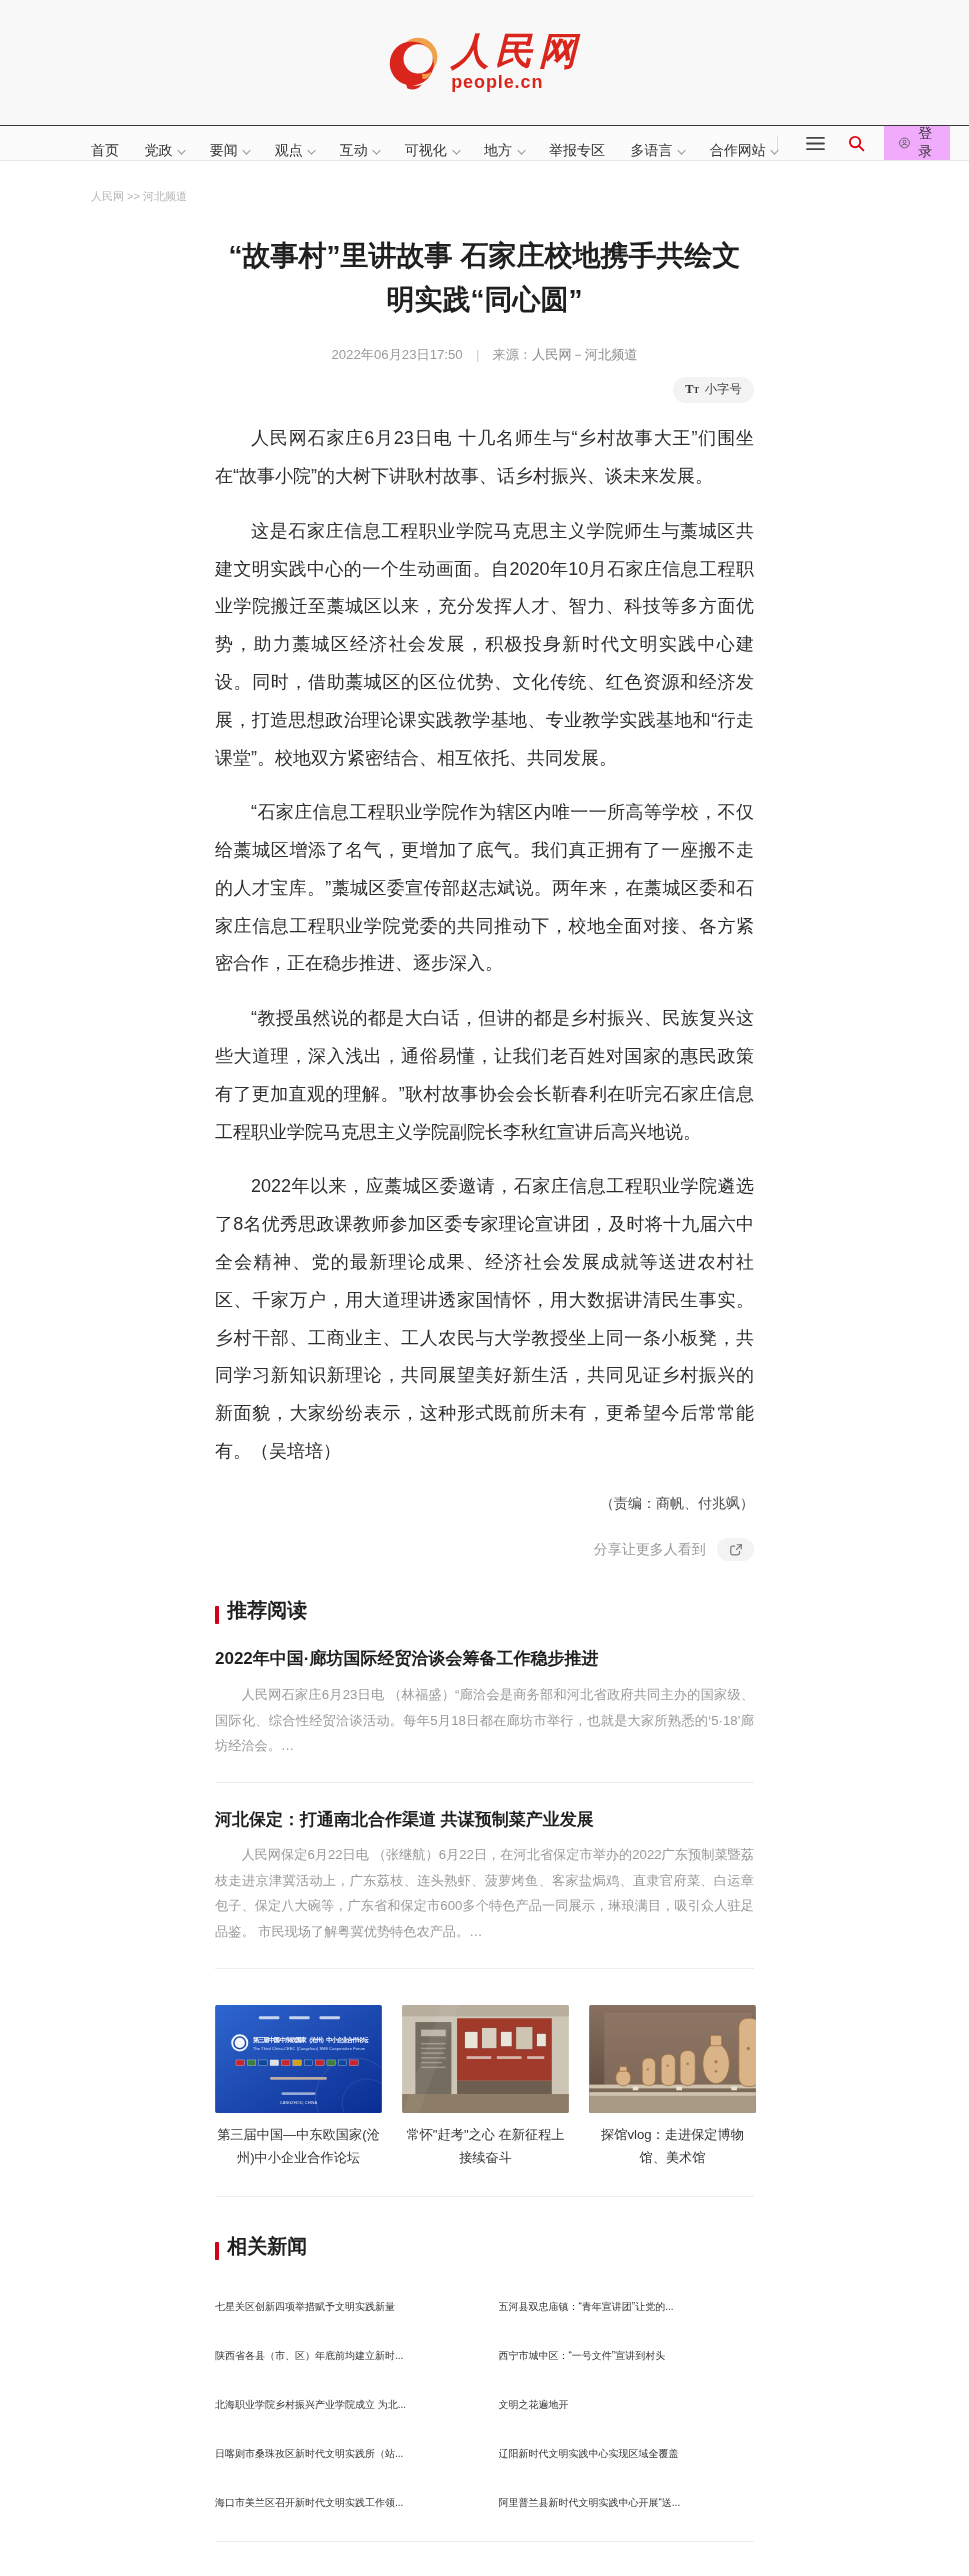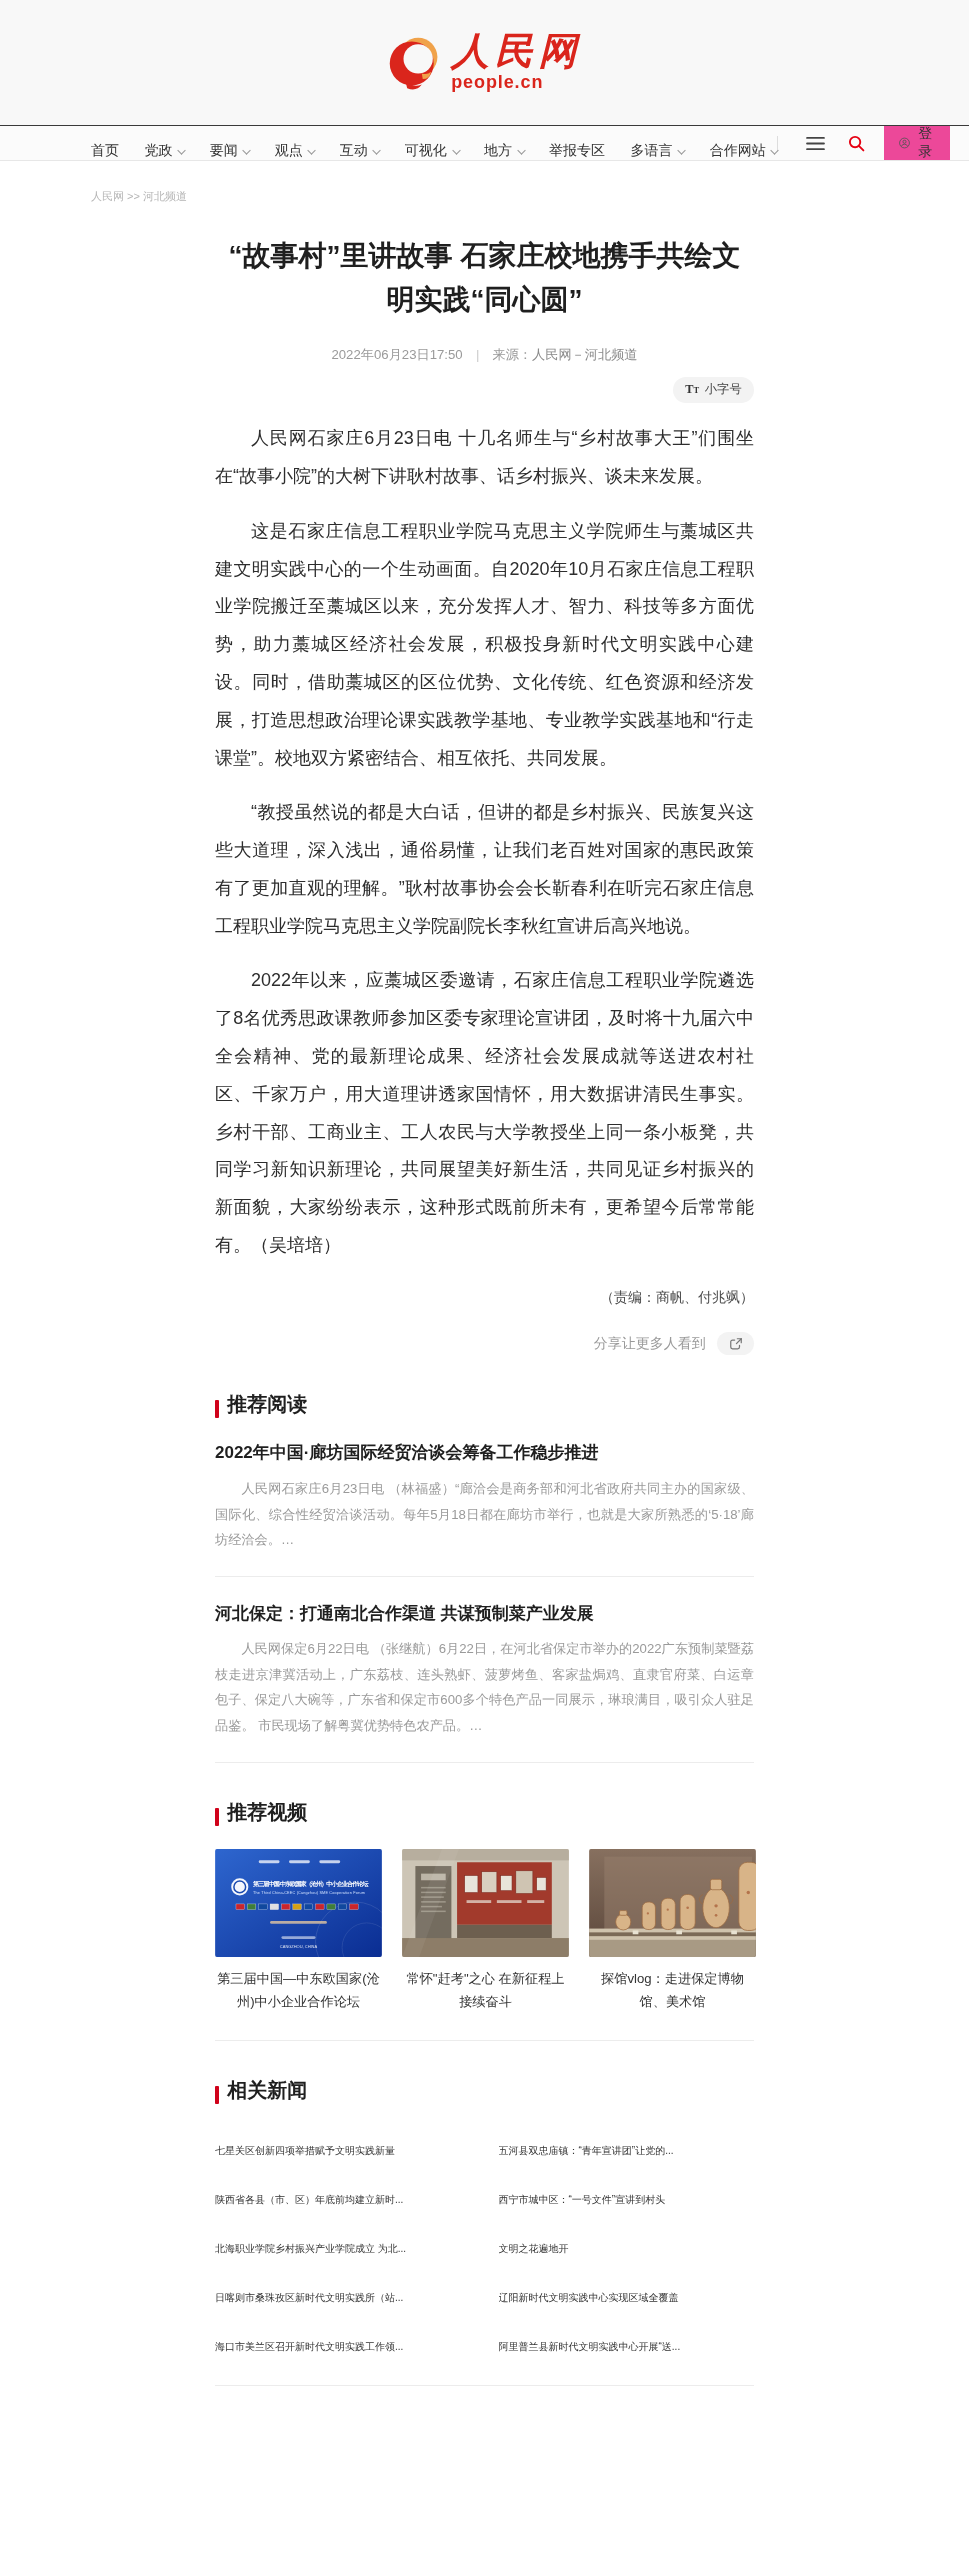--- a/index.html
+++ b/index.html
@@ -15,21 +15,21 @@
 
   
   .main-nav { height:36px; background:#fbfbfb; border-top:1.9px solid #3a3a3a; border-bottom:0.9px solid #e7e7e7; }
   .nav-inner { width:787px; margin:0 auto; height:100%; display:flex; align-items:flex-end; }
   .nav-list { list-style:none; display:flex; align-items:center; gap:25.6px; }
   .nav-list li { font-size:14px; color:#333; cursor:pointer; white-space:nowrap; display:flex; align-items:center; }
   .caret { display:inline-block; border:solid #999; border-width:0 0.9px 0.9px 0; padding:2.4px; transform:rotate(45deg) translateY(-0.9px); margin-left:5.7px; }
   .nav-right { margin-left:auto; display:flex; align-items:center; height:100%; }
   .nav-divider { width:0.9px; height:15px; background:#ddd; margin-right:17px; }
   .icon-btn { background:none; border:none; cursor:pointer; padding:0 11.4px; display:flex; align-items:center; height:100%; }
-  .login-btn { background:#ec4899; border:none; cursor:pointer; height:100%; display:flex; align-items:center; gap:5.7px; padding:0 15px; font-size:14px; color:#333; margin-left:7.6px; }
+  .login-btn { background:#f0abfc; border:none; cursor:pointer; height:100%; display:flex; align-items:center; gap:5.7px; padding:0 15px; font-size:14px; color:#333; margin-left:7.6px; }
 
   
   .crumb-wrap { width:787px; margin:0 auto; padding:24.6px 0 7.6px; }
   .breadcrumb { font-size:11px; color:#b5b5b5; cursor:pointer; }
 
   
   .content { width:539px; margin:0 auto; }
   .title { font-size:28px; line-height:1.55; color:#1f1f1f; text-align:center; margin-top:23px; font-weight:bold; }
   .meta { text-align:center; font-size:13.2px; color:#9a9a9a; margin-top:24.6px; }
   .meta a { color:#8a8a8a; text-decoration:none; cursor:pointer; }
@@ -167,20 +167,21 @@
     <div class="fontsize-row">
       <button class="fontsize-pill">
         <span class="tt"><span class="t1">T</span><span class="t2">T</span></span>
         <span>小字号</span>
       </button>
     </div>
 
     <article>
       <p>人民网石家庄6月23日电 十几名师生与“乡村故事大王”们围坐在“故事小院”的大树下讲耿村故事、话乡村振兴、谈未来发展。</p>
       <p>这是石家庄信息工程职业学院马克思主义学院师生与藁城区共建文明实践中心的一个生动画面。自2020年10月石家庄信息工程职业学院搬迁至藁城区以来，充分发挥人才、智力、科技等多方面优势，助力藁城区经济社会发展，积极投身新时代文明实践中心建设。同时，借助藁城区的区位优势、文化传统、红色资源和经济发展，打造思想政治理论课实践教学基地、专业教学实践基地和“行走课堂”。校地双方紧密结合、相互依托、共同发展。</p>
+      <p>“石家庄信息工程职业学院作为辖区内唯一一所高等学校，不仅给藁城区增添了名气，更增加了底气。我们真正拥有了一座搬不走的人才宝库。”藁城区委宣传部赵志斌说。两年来，在藁城区委和石家庄信息工程职业学院党委的共同推动下，校地全面对接、各方紧密合作，正在稳步推进、逐步深入。</p>
       <p>“教授虽然说的都是大白话，但讲的都是乡村振兴、民族复兴这些大道理，深入浅出，通俗易懂，让我们老百姓对国家的惠民政策有了更加直观的理解。”耿村故事协会会长靳春利在听完石家庄信息工程职业学院马克思主义学院副院长李秋红宣讲后高兴地说。</p>
       <p>2022年以来，应藁城区委邀请，石家庄信息工程职业学院遴选了8名优秀思政课教师参加区委专家理论宣讲团，及时将十九届六中全会精神、党的最新理论成果、经济社会发展成就等送进农村社区、千家万户，用大道理讲透家国情怀，用大数据讲清民生事实。乡村干部、工商业主、工人农民与大学教授坐上同一条小板凳，共同学习新知识新理论，共同展望美好新生活，共同见证乡村振兴的新面貌，大家纷纷表示，这种形式既前所未有，更希望今后常常能有。（吴培培）</p>
     </article>
 
     <div class="editor">（责编：商帆、付兆飒）</div>
 
     <div class="share-row">
       <span>分享让更多人看到</span>
       <button class="share-btn">
         <svg width="14" height="14" viewBox="0 0 16 16">
@@ -200,24 +201,20 @@
         <h3>2022年中国·廊坊国际经贸洽谈会筹备工作稳步推进</h3>
         <p class="excerpt">人民网石家庄6月23日电 （林福盛）“廊洽会是商务部和河北省政府共同主办的国家级、国际化、综合性经贸洽谈活动。每年5月18日都在廊坊市举行，也就是大家所熟悉的‘5·18’廊坊经洽会。…</p>
       </div>
       <div class="read-item">
         <h3>河北保定：打通南北合作渠道 共谋预制菜产业发展</h3>
         <p class="excerpt">人民网保定6月22日电 （张继航）6月22日，在河北省保定市举办的2022广东预制菜暨荔枝走进京津冀活动上，广东荔枝、连头熟虾、菠萝烤鱼、客家盐焗鸡、直隶官府菜、白运章包子、保定八大碗等，广东省和保定市600多个特色产品一同展示，琳琅满目，吸引众人驻足品鉴。 市民现场了解粤冀优势特色农产品。…</p>
       </div>
     </section>
 
     <section>
-      <div class="sec-header">
-        <i class="sec-bar"></i>
-        <h2>推荐视频</h2>
-      </div>
       <div class="video-grid">
 
         <div class="video-card">
           <svg class="thumb" viewBox="0 0 176 114">
             <defs>
                 <linearGradient id="bg1" x1="0" y1="0" x2="1" y2="1">
               <stop offset="0" stop-color="#2e66cf"></stop>
                   <stop offset="1" stop-color="#0a2d92"></stop>
             </linearGradient>
               </defs>

